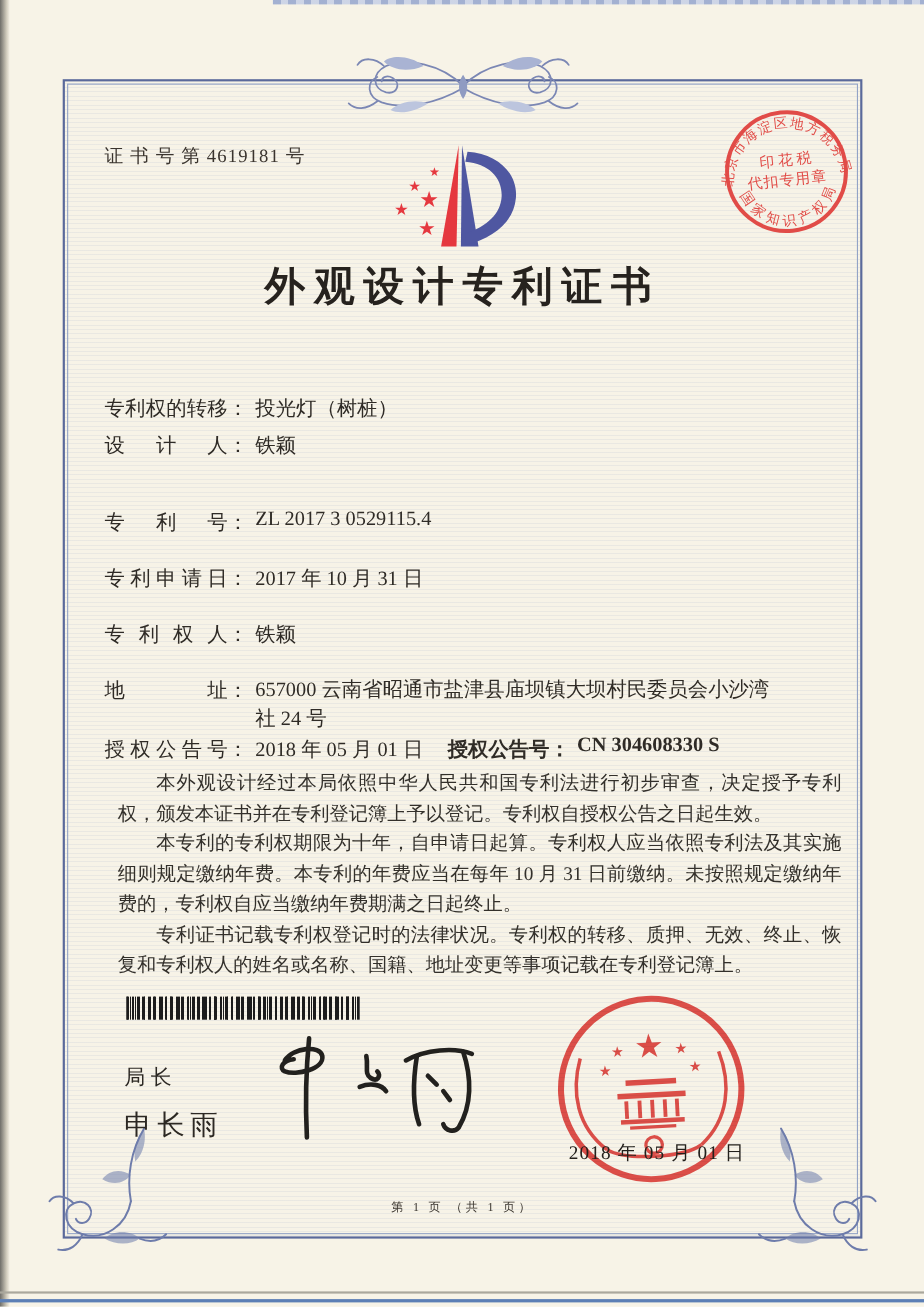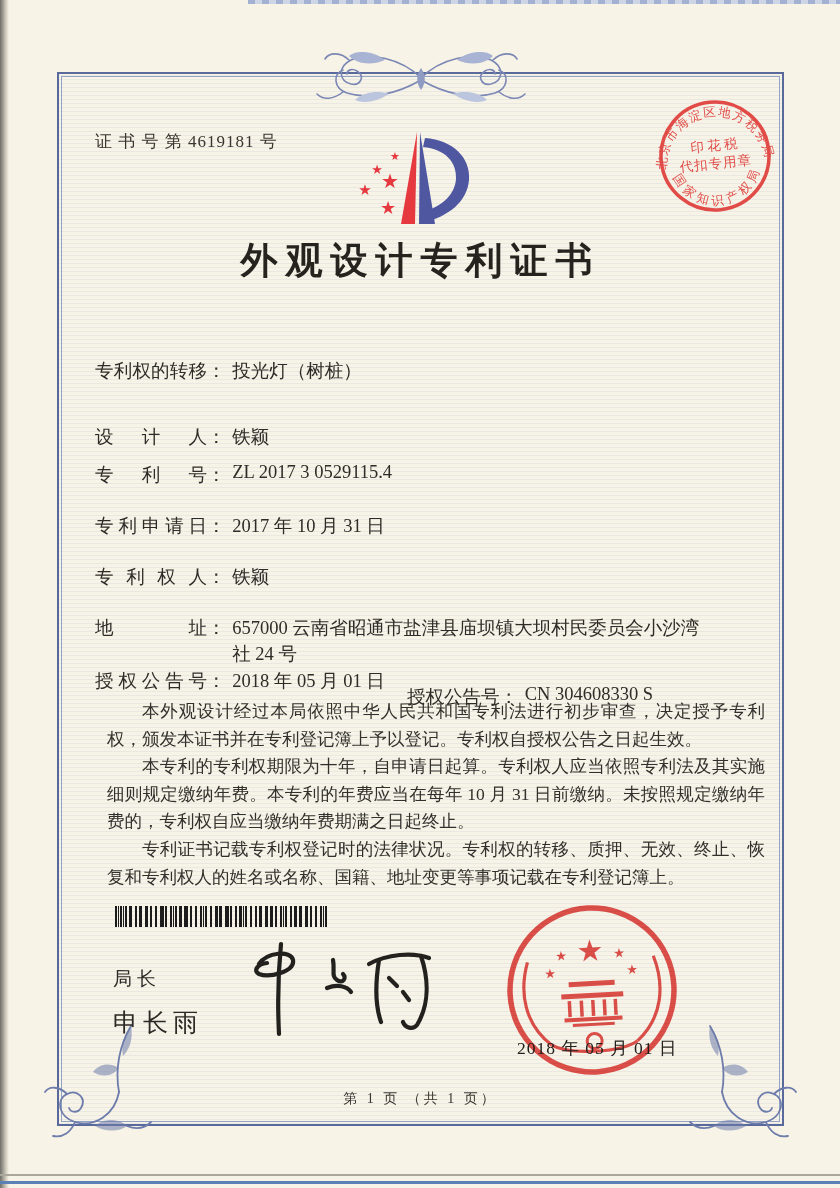--- a/index.html
+++ b/index.html
@@ -28,39 +28,39 @@
   .cert-no{left:36px;top:56px;font-size:17px;letter-spacing:1px;color:#3a342e;}
   .title{left:0;top:162px;width:100%;text-align:center;font-size:37px;font-weight:600;
     letter-spacing:8px;color:#26221e;}
   
   .row{left:36px;font-size:18.5px;color:#2f2b26;white-space:nowrap;}
   .flabel{display:inline-block;width:112px;text-align:justify;text-align-last:justify;vertical-align:top;}
   .flabel-n{display:inline-block;vertical-align:top;}
   .colon{display:inline-block;vertical-align:top;}
   .fvalue{display:inline-block;margin-left:2px;vertical-align:top;}
   .fvalue.wrap{white-space:normal;width:470px;line-height:26px;}
-  .row-grant .right{position:absolute;left:312px;top:16px;white-space:nowrap;}
+  .row-grant .right{position:absolute;left:312px;top:0;white-space:nowrap;font-weight:bold;}
   
   .paras{left:48px;top:624px;width:658px;font-size:17.5px;line-height:27.6px;color:#33302b;
     text-align:justify;}
   .paras p{margin:0;text-indent:2em;}
   
   .barcode{left:56px;top:832px;width:212px;height:21px;
     background:
       repeating-linear-gradient(90deg,#1c1c1c 0 2px,rgba(0,0,0,0) 2px 5px),
       repeating-linear-gradient(90deg,#1c1c1c 0 1px,rgba(0,0,0,0) 1px 8px),
       repeating-linear-gradient(90deg,rgba(0,0,0,0) 0 3px,#1c1c1c 3px 4px,rgba(0,0,0,0) 4px 11px);}
   
   .signer-title{left:54px;top:892px;font-size:19px;letter-spacing:5px;color:#2c2823;}
   .signer-name{left:54px;top:932px;font-size:25px;letter-spacing:5px;color:#2c2823;}
   .sig-svg{left:170px;top:856px;}
   
   .seal-svg{left:432px;top:815px;mix-blend-mode:multiply;}
   .seal-date{left:458px;top:962px;font-size:17.5px;letter-spacing:1px;color:#23201c;z-index:4;}
-  .footer{left:0;top:1016px;width:100%;text-align:center;font-size:14px;letter-spacing:3px;color:#3a352f;}
+  .footer{left:0;top:1016px;width:100%;text-align:center;font-size:11px;letter-spacing:3px;color:#3a352f;}
   
   .orn-top{left:50%;top:-26px;transform:translateX(-50%);}
   .orn-bl{left:-28px;top:944px;}
   .orn-br{right:-28px;top:944px;transform:scaleX(-1);}
   .logo-svg{left:296px;top:50px;}
   .stamp-svg{left:586px;top:12px;}
   svg{display:block;}
 </style>
 </head>
 <body>
@@ -149,21 +149,21 @@
       <text x="70" y="82" font-size="13.5" text-anchor="middle" letter-spacing="1">代扣专用章</text>
     </g>
   </svg>
 
   <div class="abs title">外观设计专利证书</div>
 
   <div class="abs row" style="top:284px">
     <span class="flabel">专利权的转移</span><span class="colon">：</span>
     <span class="fvalue">投光灯（树桩）</span>
   </div>
-  <div class="abs row" style="top:350px">
+  <div class="abs row" style="top:318px">
     <span class="flabel">设 计 人</span><span class="colon">：</span>
     <span class="fvalue">铁颖</span>
   </div>
   <div class="abs row" style="top:388px">
     <span class="flabel">专 利 号</span><span class="colon">：</span>
     <span class="fvalue">ZL 2017 3 0529115.4</span>
   </div>
   <div class="abs row" style="top:439px">
     <span class="flabel">专利申请日</span><span class="colon">：</span>
     <span class="fvalue">2017 年 10 月 31 日</span>

